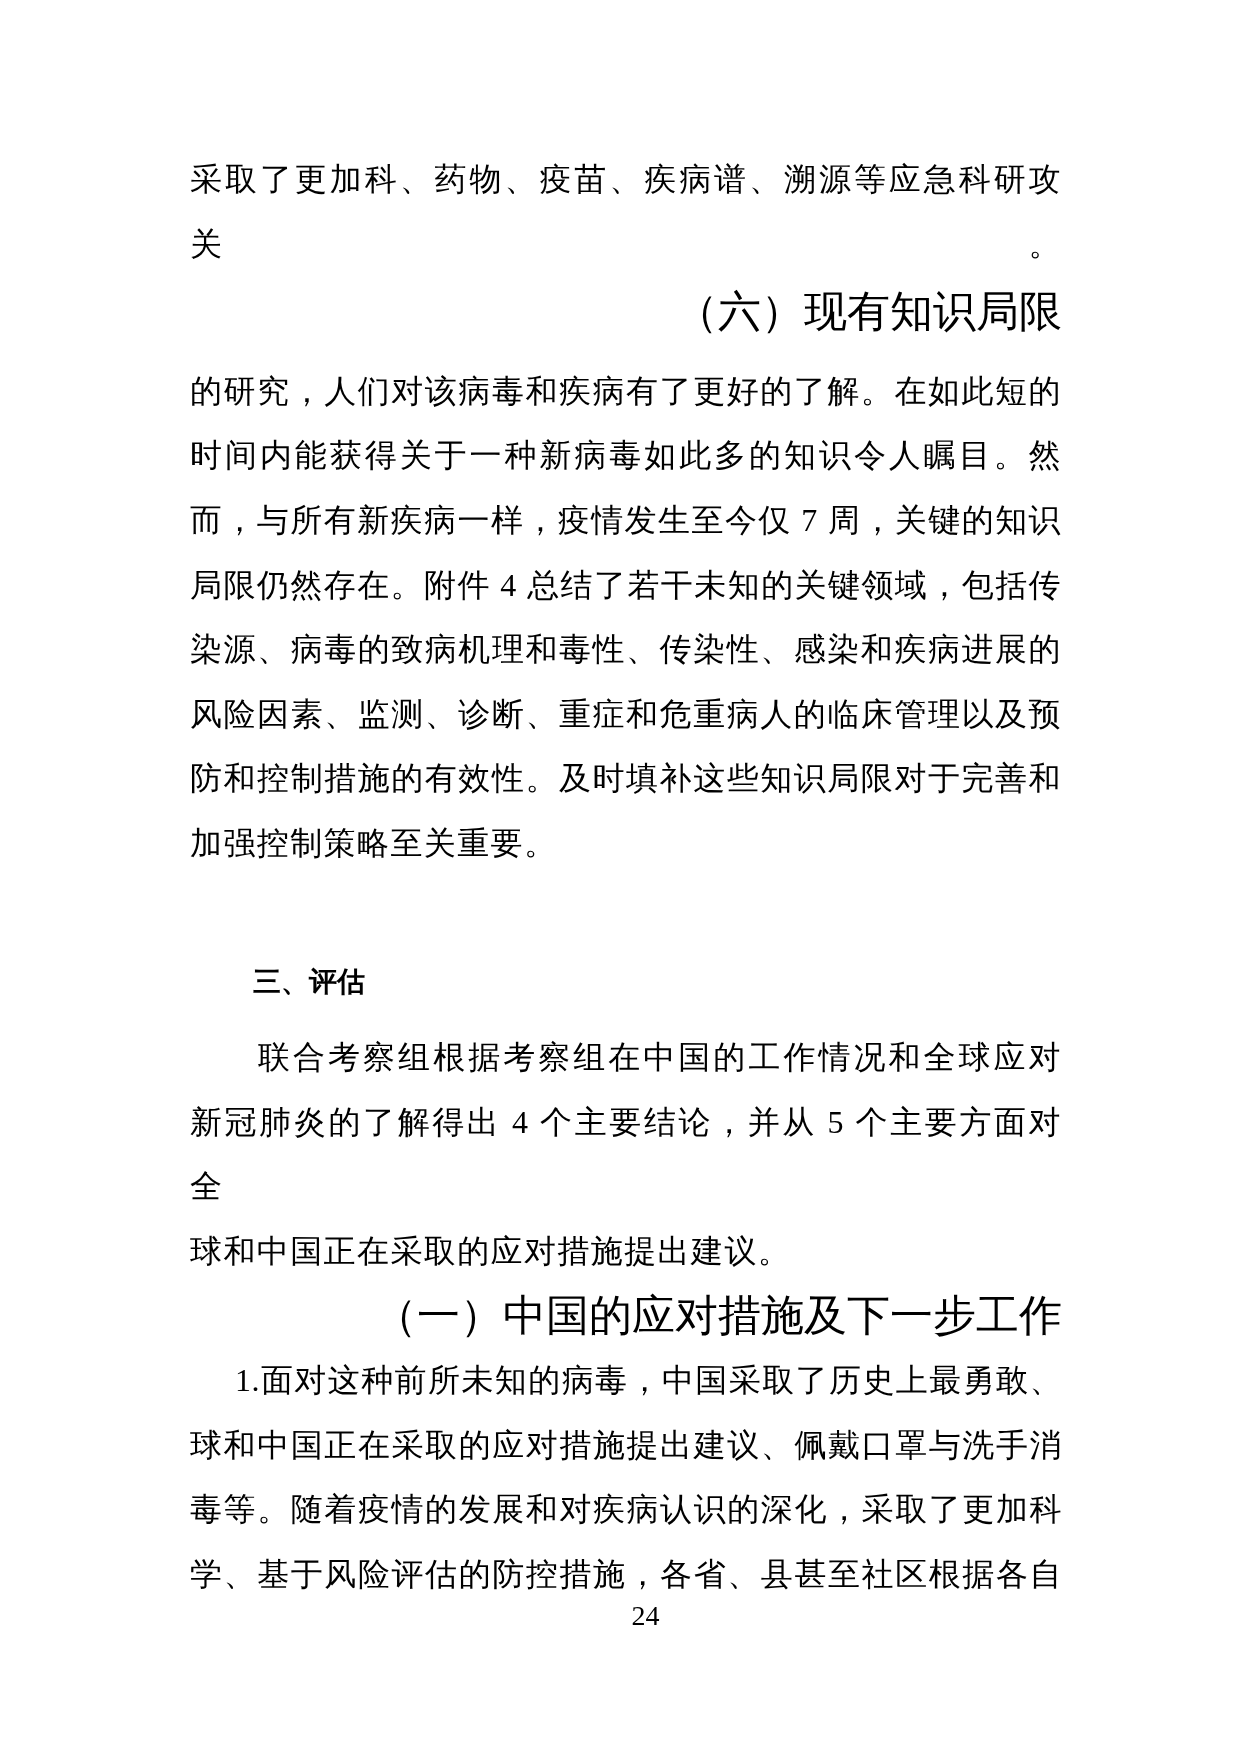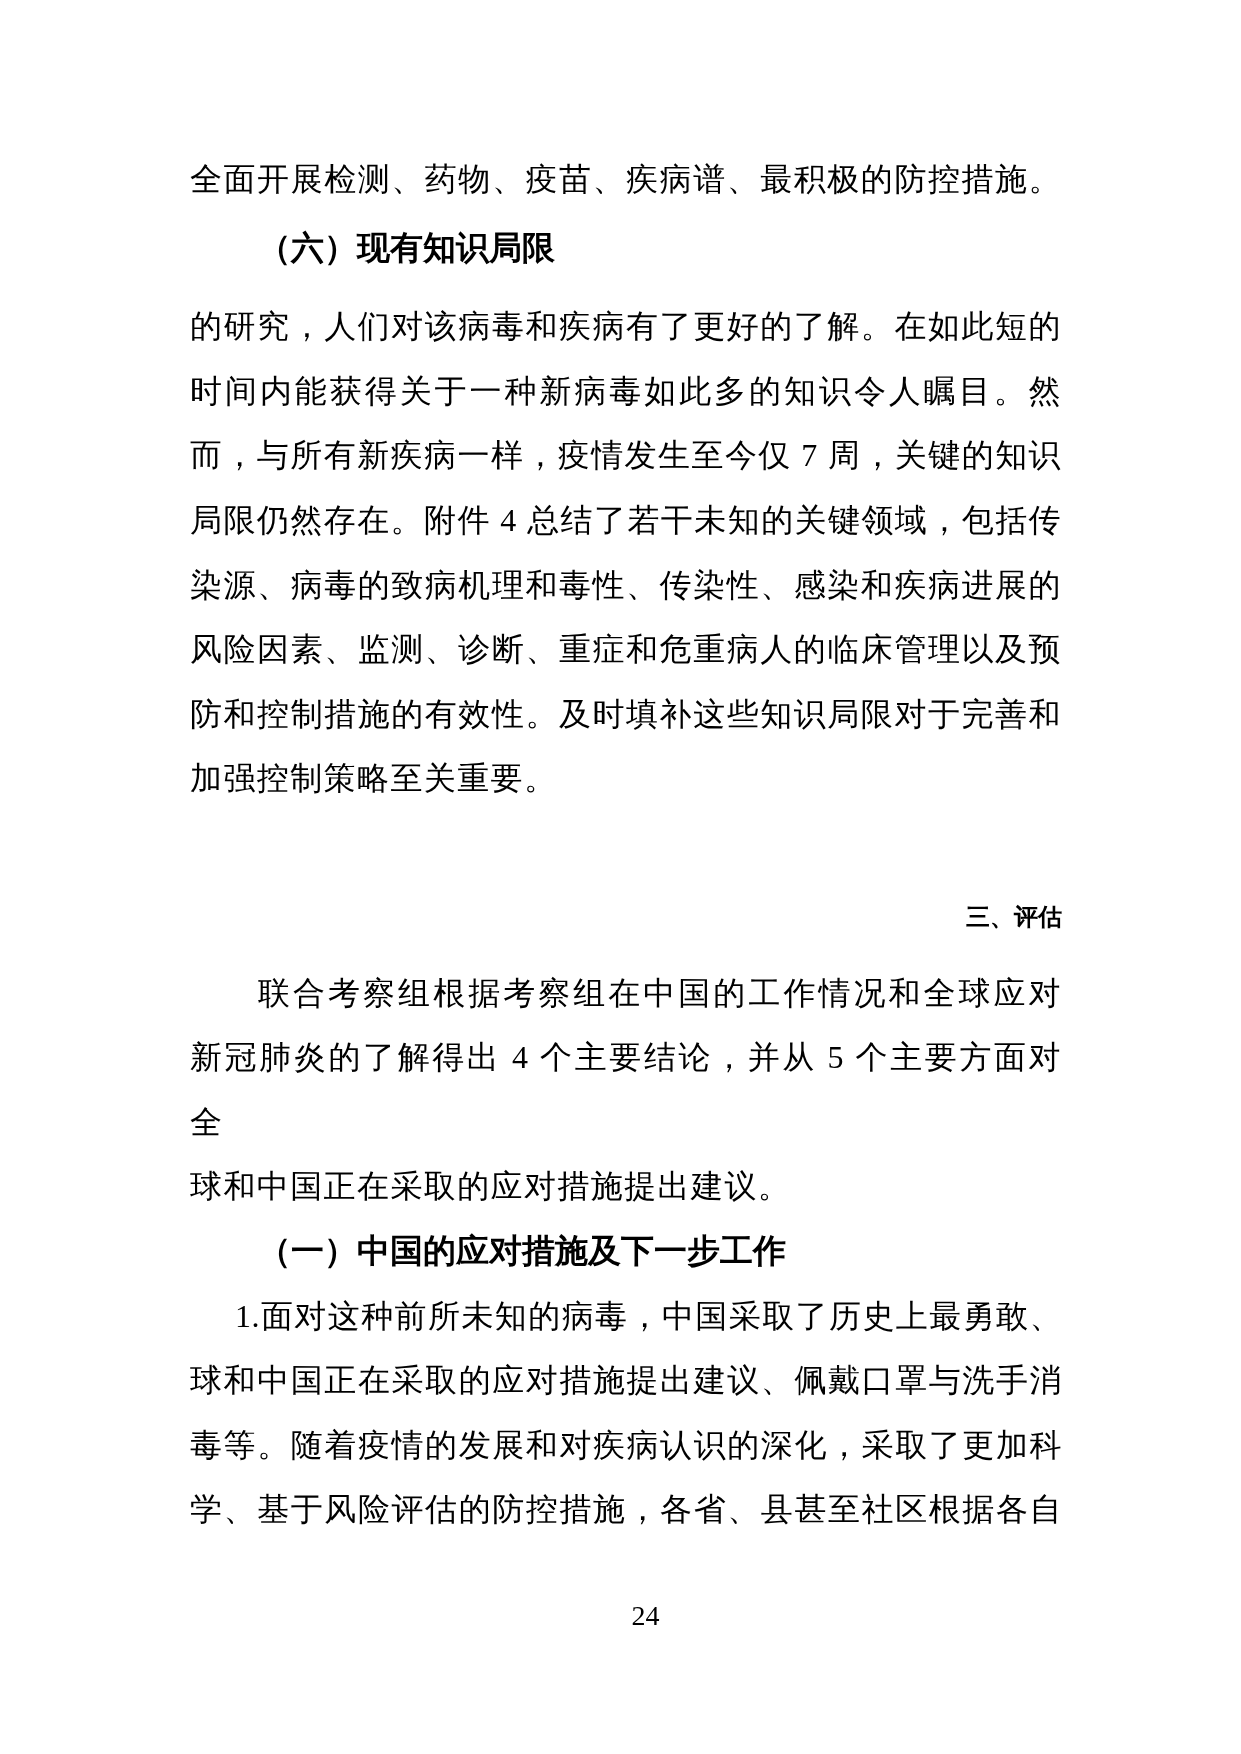--- a/index.html
+++ b/index.html
@@ -30,54 +30,54 @@
     text-align-last: justify;
     text-justify: inter-ideograph;
   }
   .paragraph, .paragraph-bold, .paragraph-continuation { margin: 0; }
   .heading-sub + .paragraph { margin-top: 14px; }
   .paragraph-bold .line {
     font-weight: normal;
     letter-spacing: 0.5px;
   }
   .heading-sub {
-    font-size: 33px;
+    font-size: 43px;
     line-height: 64.6px;
-    font-weight: bold;
+    font-weight: normal;
     padding-left: 68px;
     margin-top: 4px;
+    text-align: right;
   }
   .heading-section ~ .heading-sub { margin-top: 0; }
   .heading-section {
     font-family: "Liberation Sans", "DejaVu Sans", sans-serif;
     font-weight: 600;
-    font-size: 24px;
+    font-size: 28px;
     line-height: 64.6px;
     padding-left: 63px;
     margin-top: 74px;
     margin-bottom: 11px;
-    text-align: right;
   }
   .footer {
     position: absolute;
     top: 1600px;
     left: 0;
     width: 100%;
     text-align: center;
     font-size: 28px;
     font-family: "Liberation Serif", "DejaVu Serif", serif;
     padding-left: 25px;
   }
 </style>
 </head>
 <body>
 
 <div class="content">
     <div class="block paragraph-continuation">
-      <div class="line just">全面开展检测、药物、疫苗、疾病谱、最积极的防控措施。</div>
+      <div class="line just">采取了更加科、药物、疫苗、疾病谱、溯源等应急科研攻关。</div>
     </div>
     <div class="block heading-sub">（六）现有知识局限</div>
     <div class="block paragraph">
       <div class="line just">的研究，人们对该病毒和疾病有了更好的了解。在如此短的</div>
       <div class="line just">时间内能获得关于一种新病毒如此多的知识令人瞩目。然</div>
       <div class="line just">而，与所有新疾病一样，疫情发生至今仅 7 周，关键的知识</div>
       <div class="line just">局限仍然存在。附件 4 总结了若干未知的关键领域，包括传</div>
       <div class="line just">染源、病毒的致病机理和毒性、传染性、感染和疾病进展的</div>
       <div class="line just">风险因素、监测、诊断、重症和危重病人的临床管理以及预</div>
       <div class="line just">防和控制措施的有效性。及时填补这些知识局限对于完善和</div>

